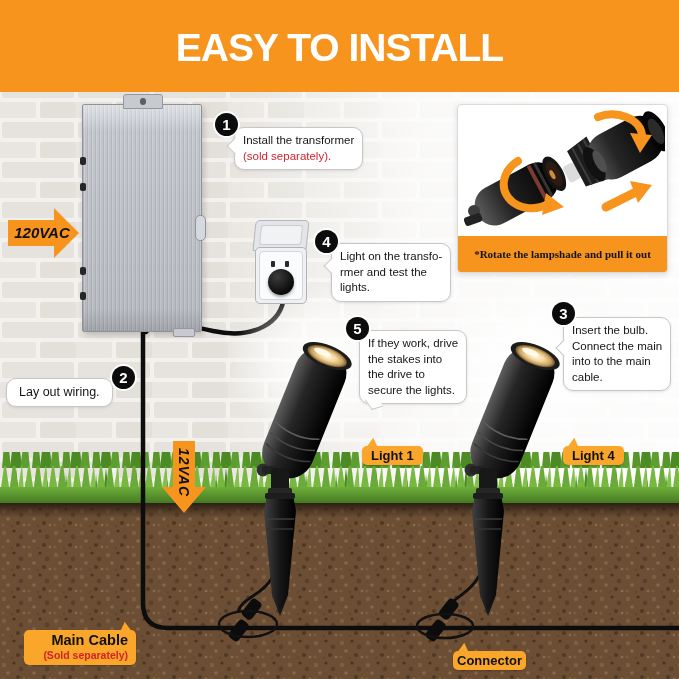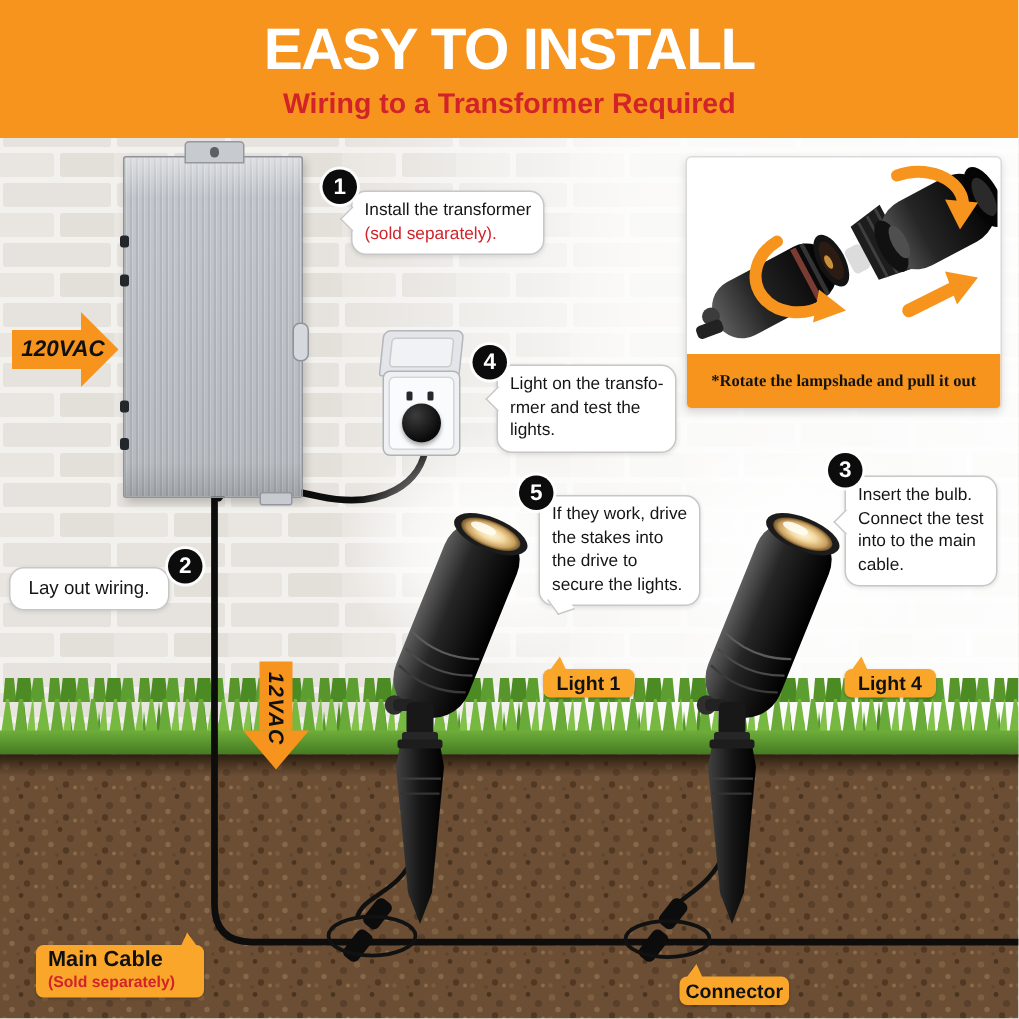--- a/index.html
+++ b/index.html
@@ -53,21 +53,21 @@
   .tail-left{left:-6px;border-left:1px solid #c7c7c7;border-bottom:1px solid #c7c7c7;transform:rotate(45deg);}
   .tail-bl{left:8px;bottom:-6px;border-left:1px solid #c7c7c7;border-bottom:1px solid #c7c7c7;transform:rotate(-18deg) skewX(18deg);}
 
   
   .tag{position:absolute;background:#F9A62B;border-radius:5px;color:#111;font-weight:bold;z-index:6;
     padding:2px 8px;box-shadow:0 1px 2px rgba(0,0,0,.18);}
   .tag .tip{position:absolute;width:0;height:0;border-left:4px solid transparent;border-right:8px solid transparent;
     border-bottom:10px solid #F9A62B;top:-8px;left:6px;transform:rotate(14deg);}
   .tag .tip-r{left:auto;right:6px;border-left:8px solid transparent;border-right:4px solid transparent;transform:rotate(-14deg);}
   .tag-light{font-size:13px;padding:2px 9px;}
-  .tag-cable{text-align:left;padding:3px 8px 4px;}
+  .tag-cable{text-align:right;padding:3px 8px 4px;}
   .tag-cable .t1{font-size:14.5px;line-height:1.1;}
   .tag-cable .t2{font-size:10.5px;color:#D2232A;font-weight:bold;line-height:1.15;}
   .tag-conn{font-size:13px;padding:2px 4px;}
 
   
   .varrow{position:absolute;z-index:6;font-style:italic;}
   .v120 .body{position:absolute;left:0;top:12px;width:46px;height:26px;background:#F6941D;}
   .v120 .head{position:absolute;left:46px;top:0;width:0;height:0;border-top:25px solid transparent;border-bottom:25px solid transparent;border-left:25px solid #F6941D;}
   .v120 .txt{position:absolute;left:3px;top:16px;width:62px;text-align:center;font-weight:bold;font-size:15px;color:#101010;}
   .v12 .body{position:absolute;left:11px;top:0;width:22px;height:46px;background:#F6941D;}
@@ -206,21 +206,20 @@
       <rect x="-6" y="1" width="12" height="22" rx="4" fill="#0c0c0c" transform="translate(443,621) rotate(38)"></rect>
       <ellipse cx="445" cy="626" rx="28" ry="12" fill="none" stroke="#111" stroke-width="2.5"></ellipse>
     </g>
 
     <use href="#spot" transform="translate(225,323)"></use>
     <use href="#spot" transform="translate(433,323)"></use>
   </svg>
 
   <header class="banner">
     <div class="title">EASY TO INSTALL</div>
-    <div class="subtitle">Wiring to a Transformer Required</div>
   </header>
 
   <div class="transformer">
     <div class="tab">
         <span class="hole"></span>
       </div>
     <span class="knock" style="top:52px"></span>
     <span class="knock" style="top:78px"></span>
     <span class="knock" style="top:162px"></span>
     <span class="knock" style="top:187px"></span>
@@ -293,21 +292,21 @@
     <div class="note">(sold separately).</div>
   </div>
 
   <div class="bubble" style="left:6px;top:378px;padding:5px 12px;font-size:12.5px;">
     <div class="ln">Lay out wiring.</div>
   </div>
 
   <div class="bubble" style="left:563px;top:317px;">
     <span class="tail tail-left" style="top:24px"></span>
     <div class="ln">Insert the bulb.</div>
-    <div class="ln">Connect the test</div>
+    <div class="ln">Connect the main</div>
     <div class="ln">into to the main</div>
     <div class="ln">cable.</div>
   </div>
 
   <div class="bubble" style="left:331px;top:243px;">
     <span class="tail tail-left" style="top:16px"></span>
     <div class="ln">Light on the transfo-</div>
     <div class="ln">rmer and test the</div>
     <div class="ln">lights.</div>
   </div>

